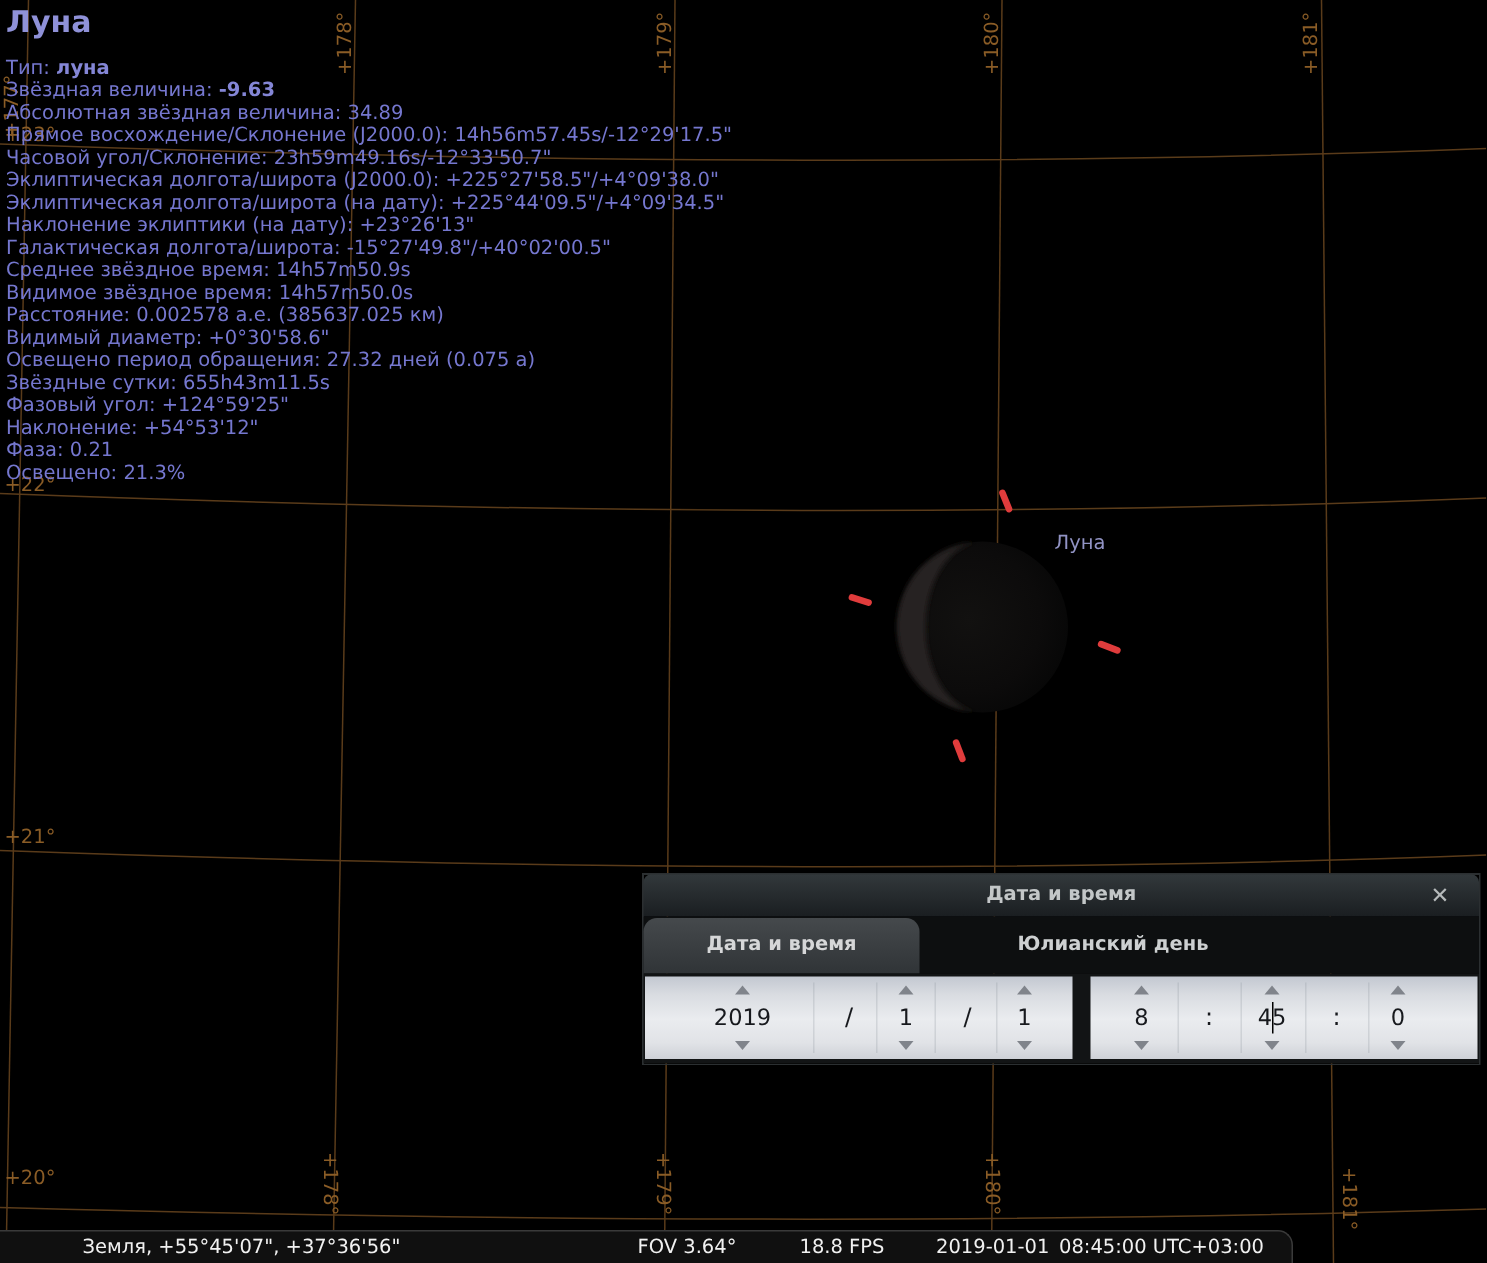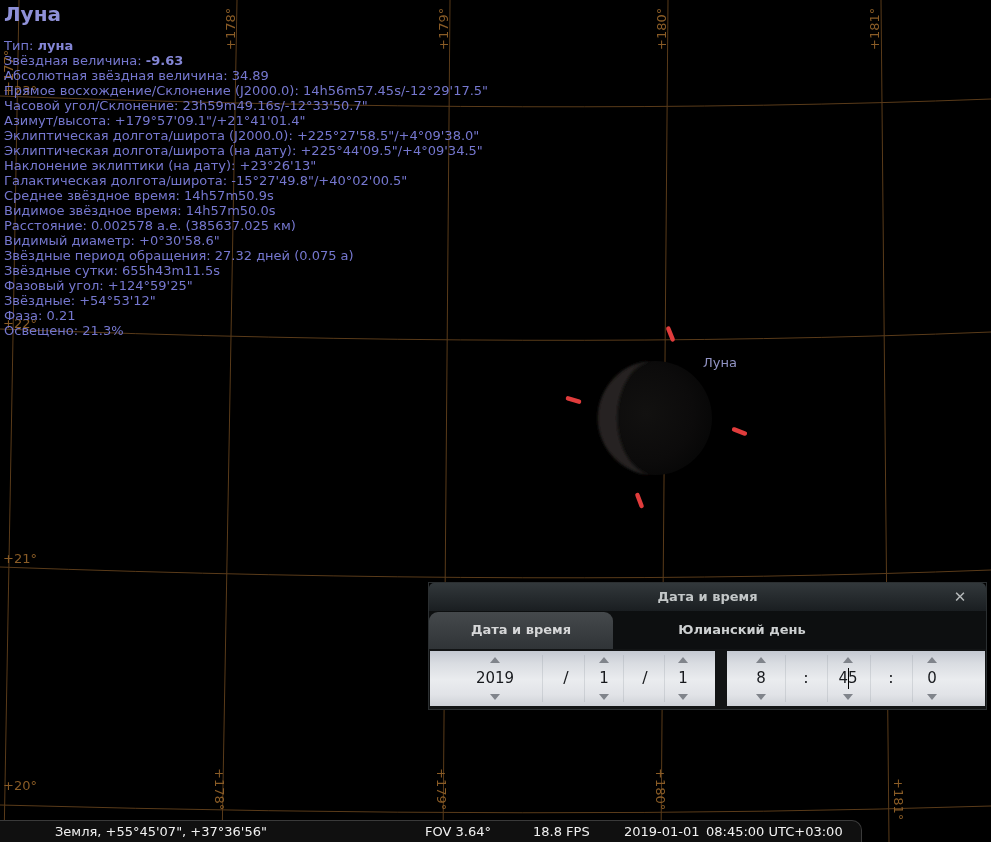--- a/index.html
+++ b/index.html
@@ -116,33 +116,32 @@
   <div class="glabel" style="left:3px;top:551px;">+21°</div>
   <div class="glabel" style="left:3px;top:778px;">+20°</div>
 
   <div class="info">
     <div class="ititle">Луна</div>
     <div class="iline"><span>Тип: </span><span class="v b">луна</span></div>
     <div class="iline"><span>Звёздная величина: </span><span class="v b">-9.63</span></div>
     <div class="iline"><span>Абсолютная звёздная величина: </span><span class="v">34.89</span></div>
     <div class="iline"><span>Прямое восхождение/Склонение (J2000.0): </span><span class="v">14h56m57.45s/-12°29'17.5"</span></div>
     <div class="iline"><span>Часовой угол/Склонение: </span><span class="v">23h59m49.16s/-12°33'50.7"</span></div>
-    <div class="iline"><span>Азимут/высота: </span><span class="v">+179°57'09.1"/+21°41'01.4"</span></div>
     <div class="iline"><span>Эклиптическая долгота/широта (J2000.0): </span><span class="v">+225°27'58.5"/+4°09'38.0"</span></div>
     <div class="iline"><span>Эклиптическая долгота/широта (на дату): </span><span class="v">+225°44'09.5"/+4°09'34.5"</span></div>
     <div class="iline"><span>Наклонение эклиптики (на дату): </span><span class="v">+23°26'13"</span></div>
     <div class="iline"><span>Галактическая долгота/широта: </span><span class="v">-15°27'49.8"/+40°02'00.5"</span></div>
     <div class="iline"><span>Среднее звёздное время: </span><span class="v">14h57m50.9s</span></div>
     <div class="iline"><span>Видимое звёздное время: </span><span class="v">14h57m50.0s</span></div>
     <div class="iline"><span>Расстояние: </span><span class="v">0.002578 а.е. (385637.025 км)</span></div>
     <div class="iline"><span>Видимый диаметр: </span><span class="v">+0°30'58.6"</span></div>
-    <div class="iline"><span>Звёздные период обращения: </span><span class="v">27.32 дней (0.075 a)</span></div>
+    <div class="iline"><span>Освещено период обращения: </span><span class="v">27.32 дней (0.075 a)</span></div>
     <div class="iline"><span>Звёздные сутки: </span><span class="v">655h43m11.5s</span></div>
     <div class="iline"><span>Фазовый угол: </span><span class="v">+124°59'25"</span></div>
-    <div class="iline"><span>Звёздные: </span><span class="v">+54°53'12"</span></div>
+    <div class="iline"><span>Наклонение: </span><span class="v">+54°53'12"</span></div>
     <div class="iline"><span>Фаза: </span><span class="v">0.21</span></div>
     <div class="iline"><span>Освещено: </span><span class="v">21.3%</span></div>
   </div>
 
   <div class="moonlabel">Луна</div>
 
   <div class="dialog">
     <div class="dlg-title">
       <div class="dlg-title-text">Дата и время</div>
       <div class="dlg-close">✕</div>

